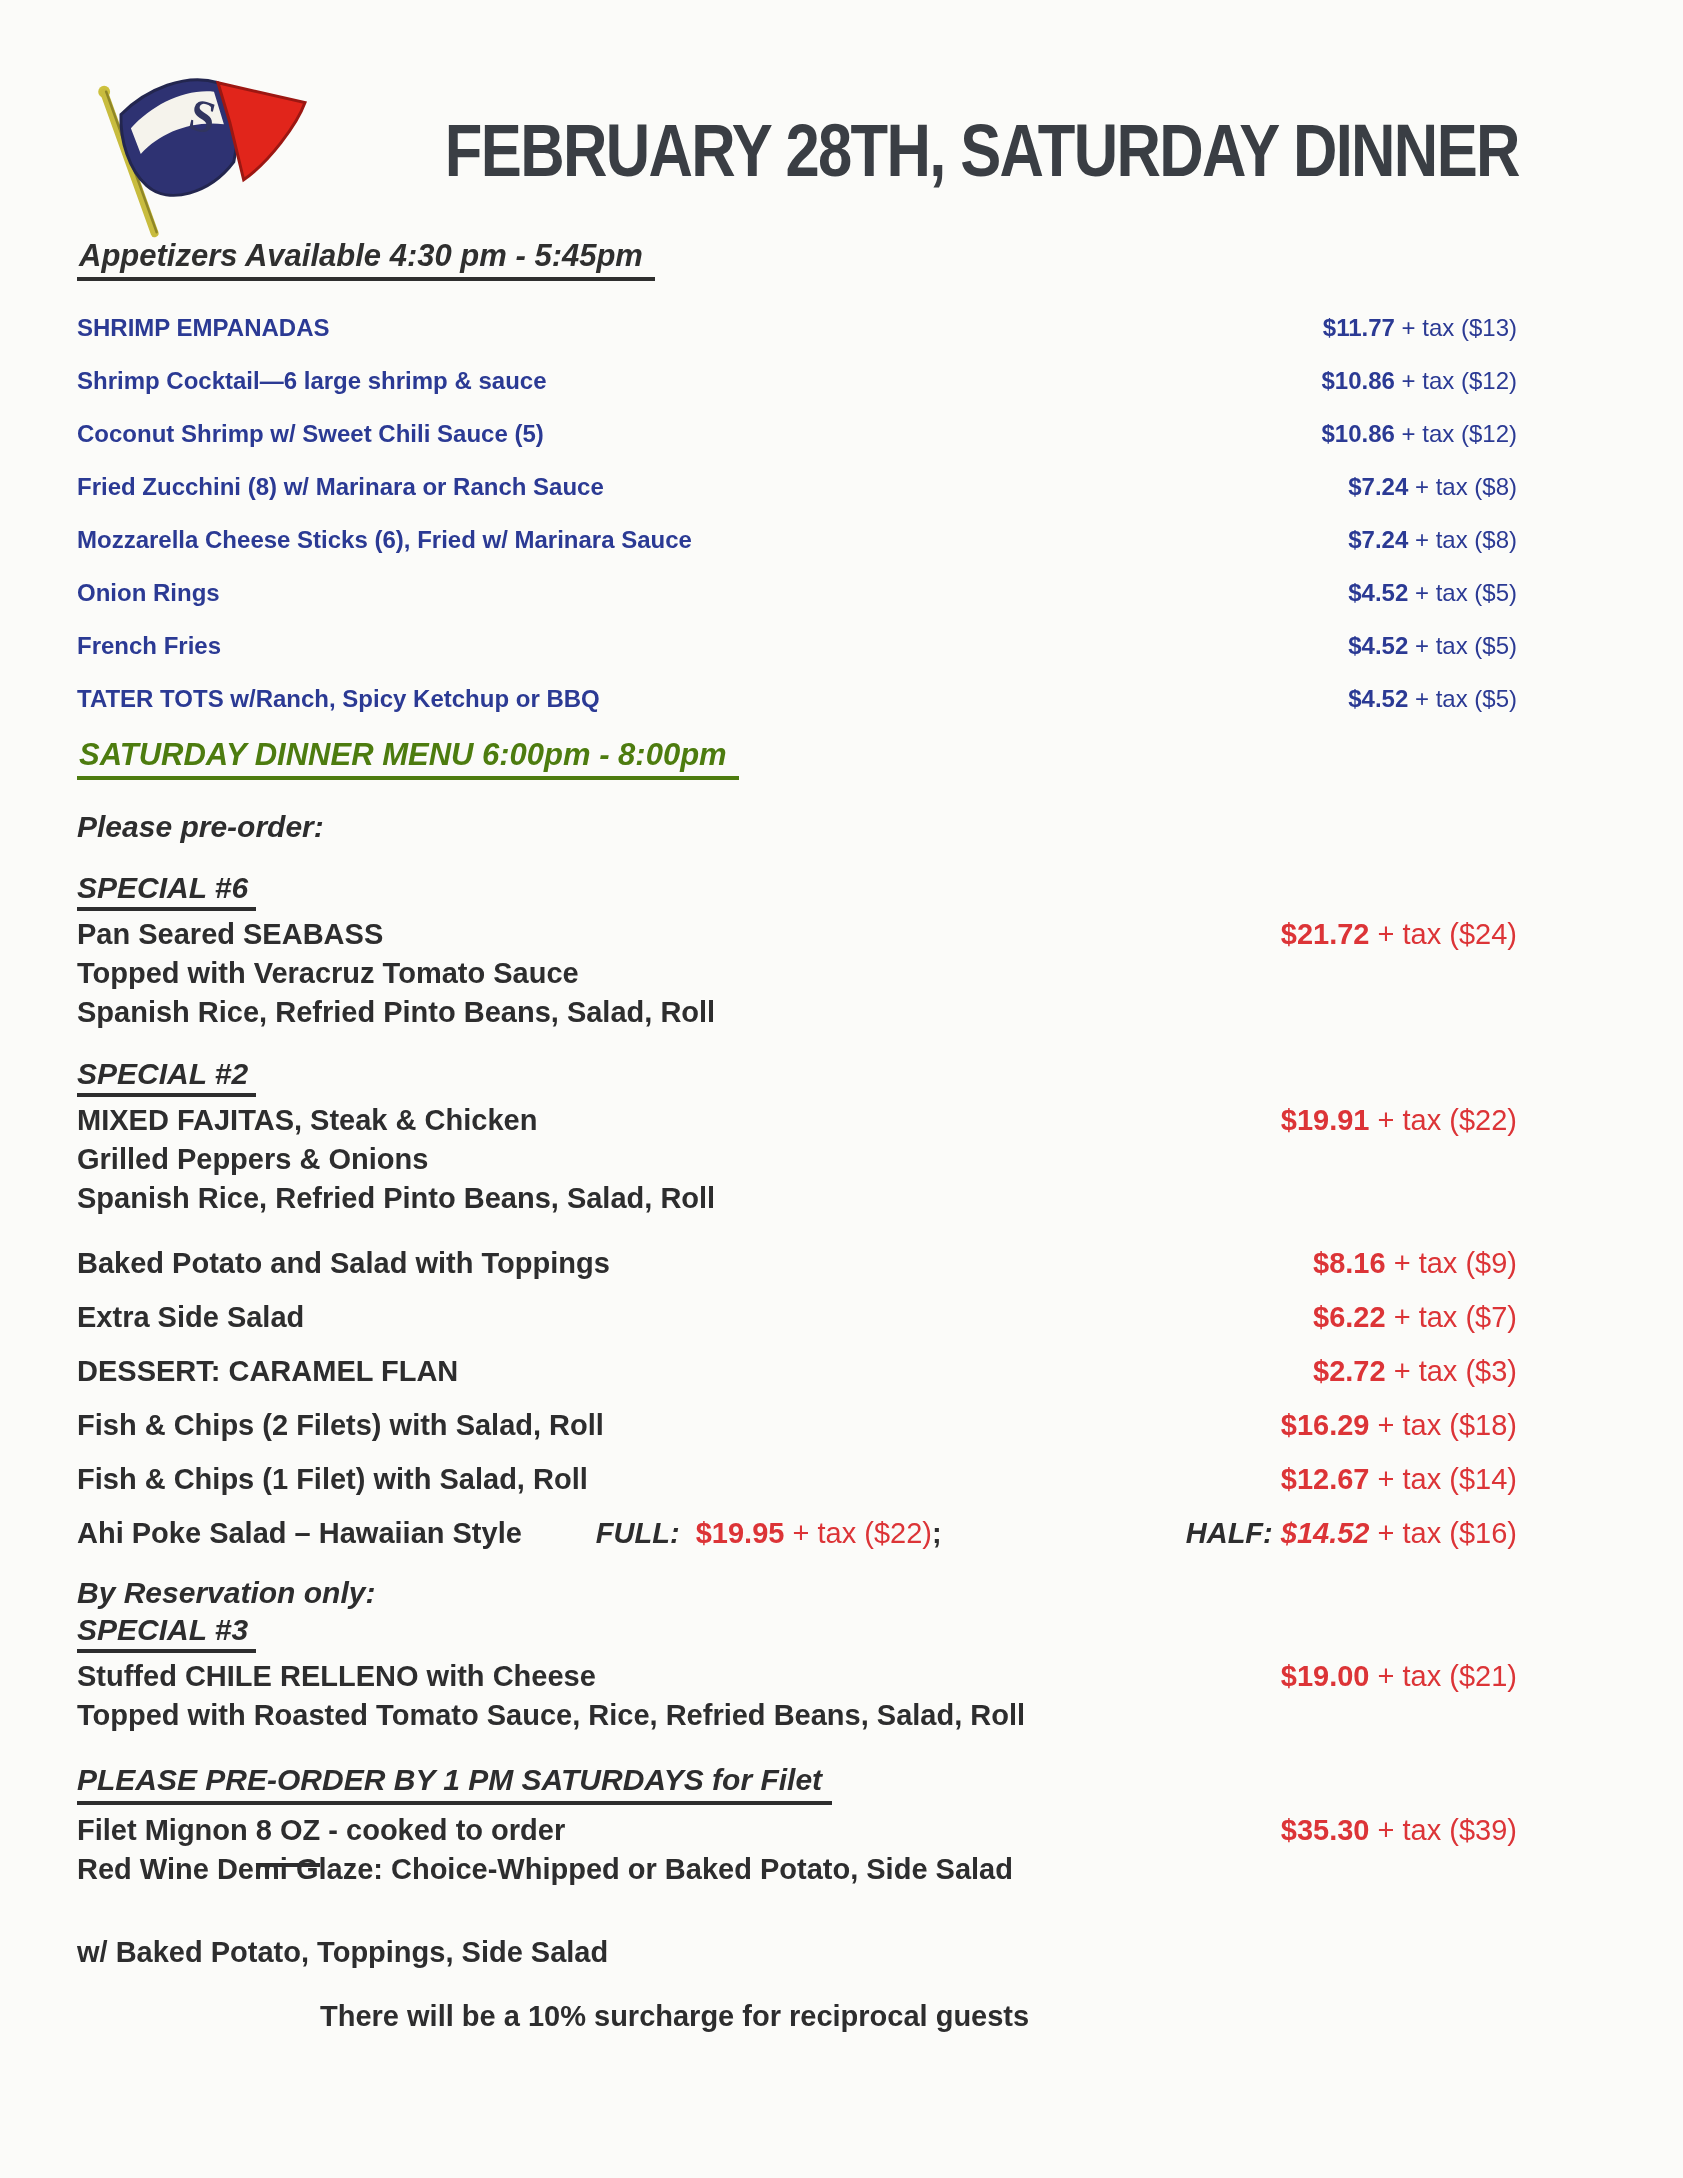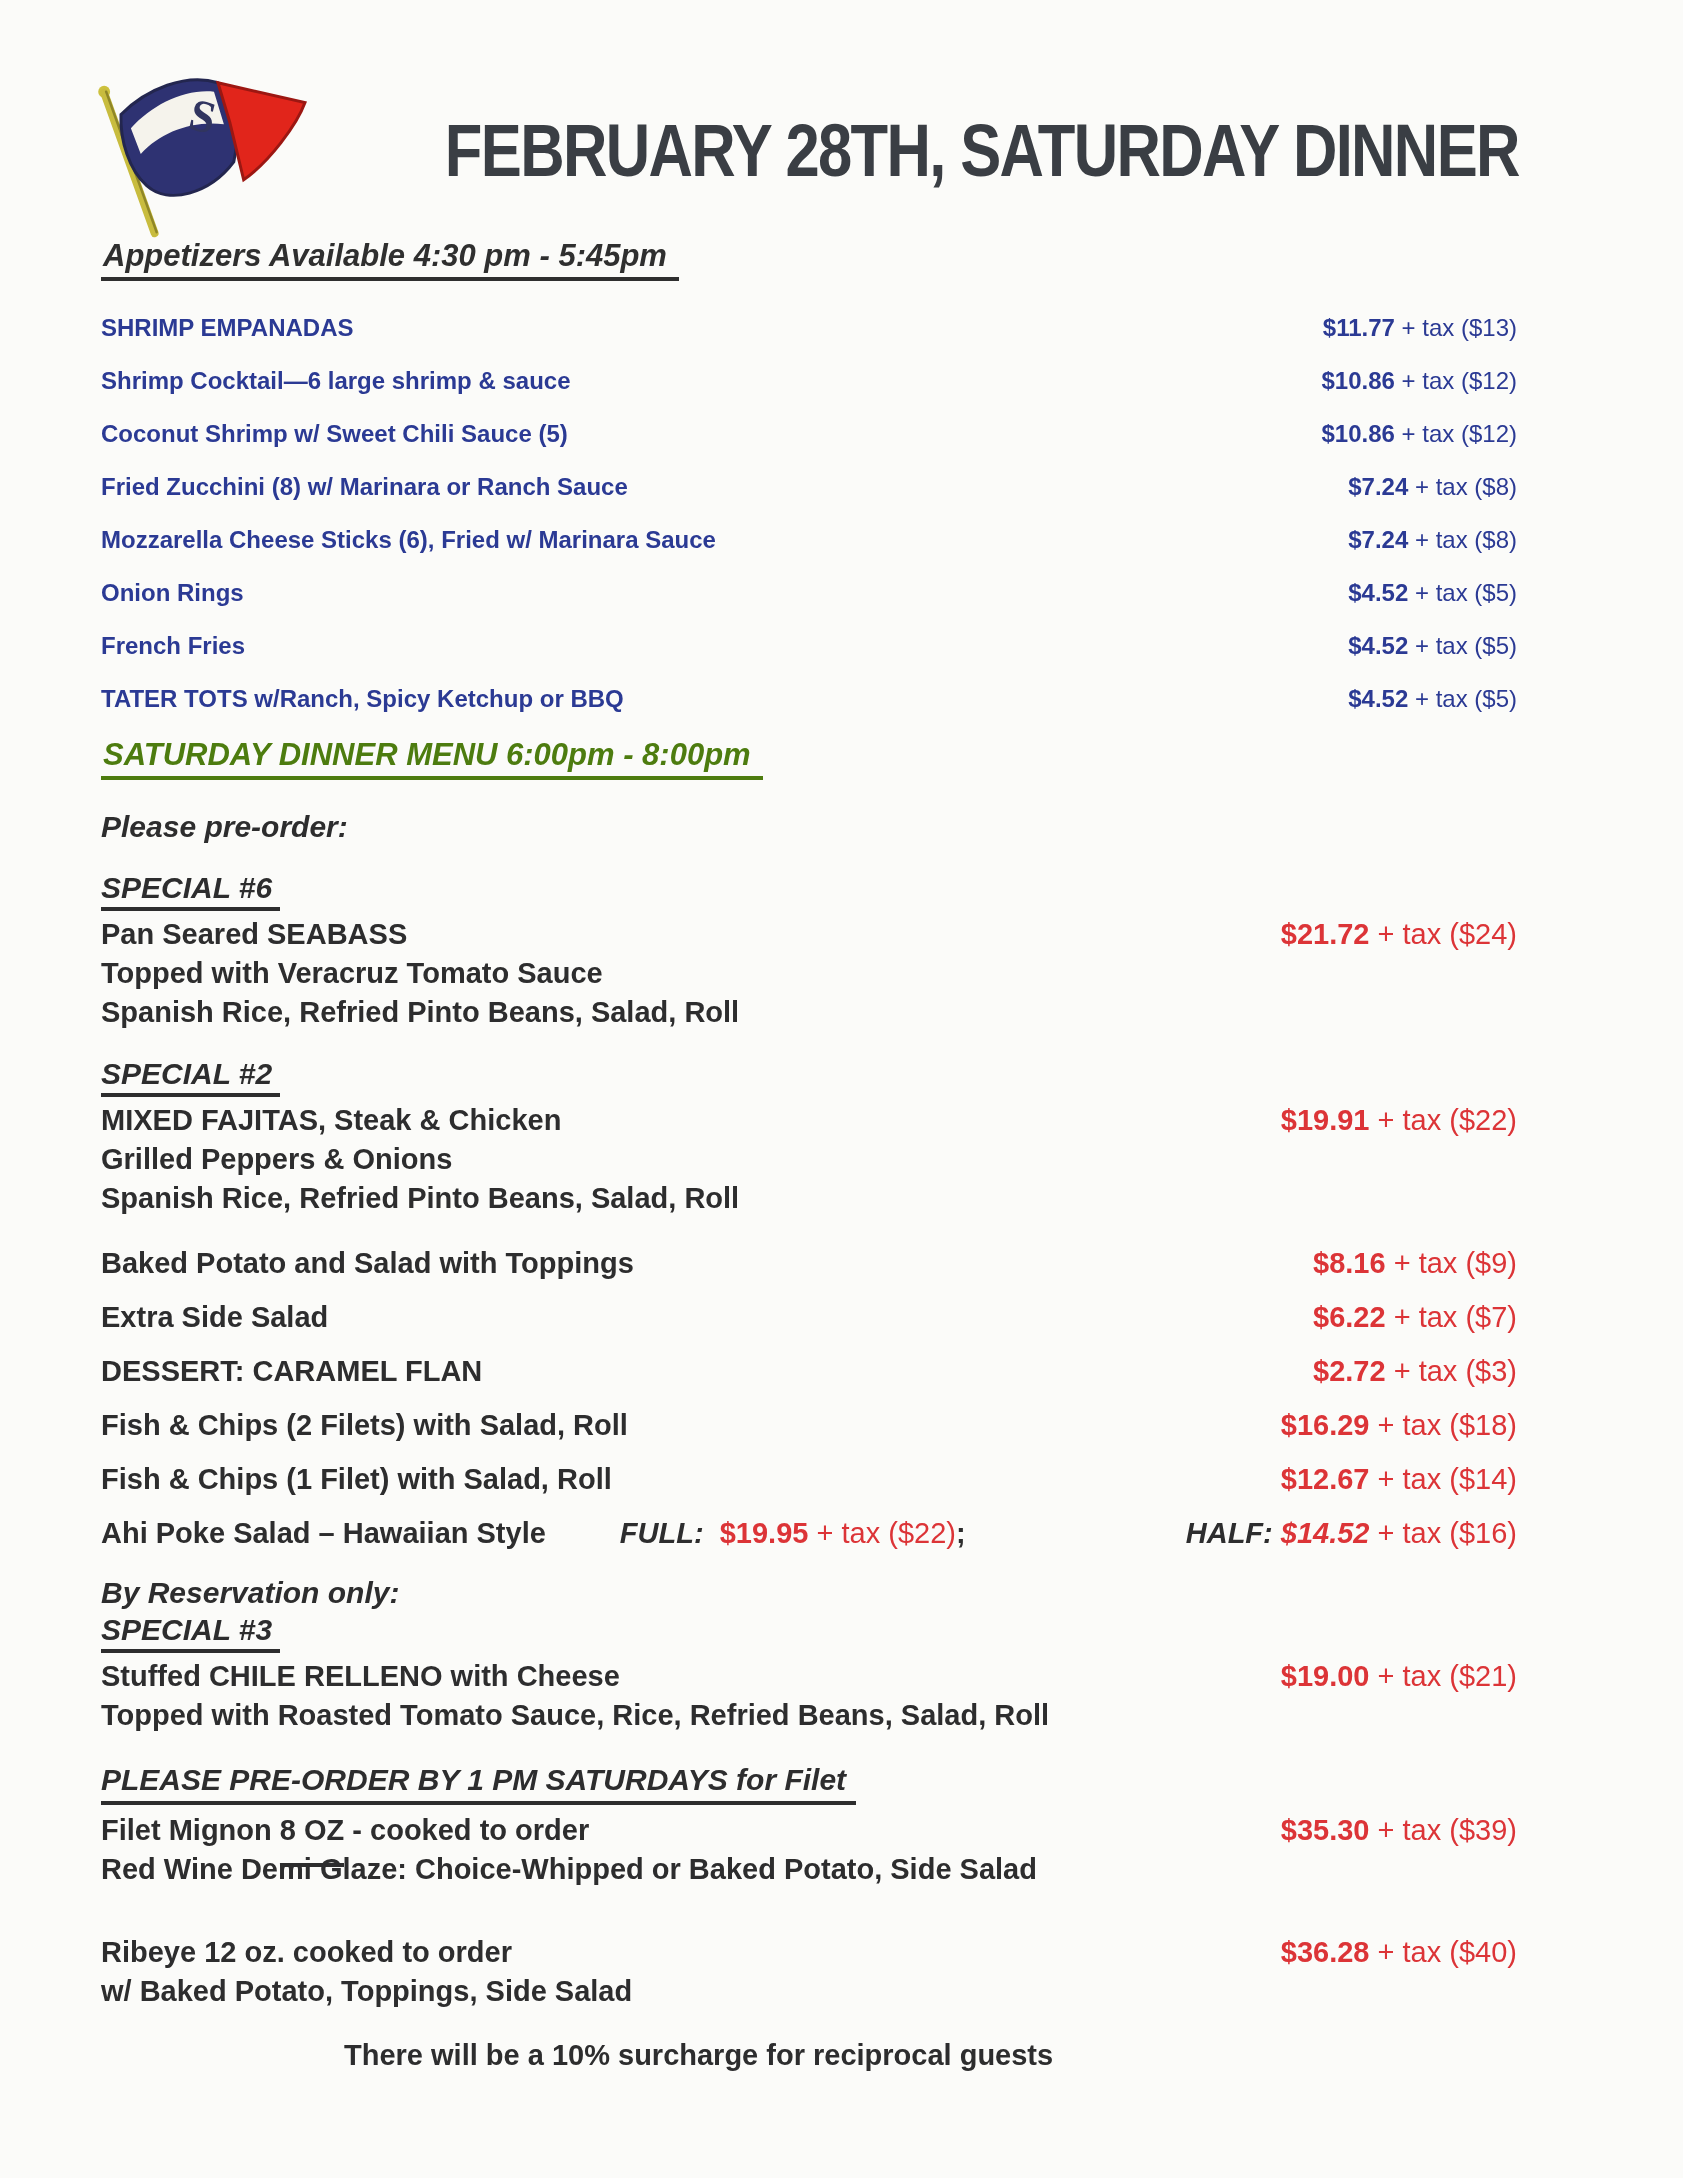--- a/index.html
+++ b/index.html
@@ -16,21 +16,21 @@
   
   .logo{position:absolute;left:89px;top:63px;width:248px;height:188px;}
   .title-wrap{position:absolute;top:107px;left:327px;width:1158px;text-align:center;}
   .title-wrap .title-text{
     display:inline-block;font-size:75px;font-weight:700;color:#3a3e44;
     letter-spacing:-2px;transform:scaleX(0.82);transform-origin:center;
     white-space:nowrap;
   }
 
   
-  .content{position:absolute;top:238px;left:77px;right:166px;font-weight:700;margin-left:24px;}
+  .content{position:absolute;top:238px;left:77px;right:166px;font-weight:700;}
 
   .u{display:inline-block;border-bottom:4px solid currentColor;padding:0 12px 3px 2px;}
 
   .h-app{
     font-size:31px;font-style:italic;color:#2f2f2f;
     line-height:36px;margin-bottom:32px;
   }
 
   .app-row{
     display:flex;justify-content:space-between;align-items:baseline;
@@ -211,24 +211,20 @@
       <div>
         <div class="filet-h"><span class="u">PLEASE PRE-ORDER BY 1 PM SATURDAYS for Filet</span></div>
         <div class="d-row">
           <span><span>Filet Mignon </span><span class="u-word">8 OZ</span><span> - cooked to order</span></span>
           <span class="price red"><span class="p-amt">$35.30</span> <span class="p-tax">+ tax ($39)</span></span>
         </div>
         <div class="d-line">Red Wine Demi Glaze: Choice-Whipped or Baked Potato, Side Salad</div>
       </div>
 
       <div class="ribeye-block">
-        <div class="d-row">
-          <span>Ribeye 12 oz. cooked to order</span>
-          <span class="price red"><span class="p-amt">$36.28</span> <span class="p-tax">+ tax ($40)</span></span>
-        </div>
         <div class="d-line">w/ Baked Potato, Toppings, Side Salad</div>
       </div>
     </div>
 
     <div class="footer-note">There will be a 10% surcharge for reciprocal guests</div>
 
   </div>
 </div>
 
 

